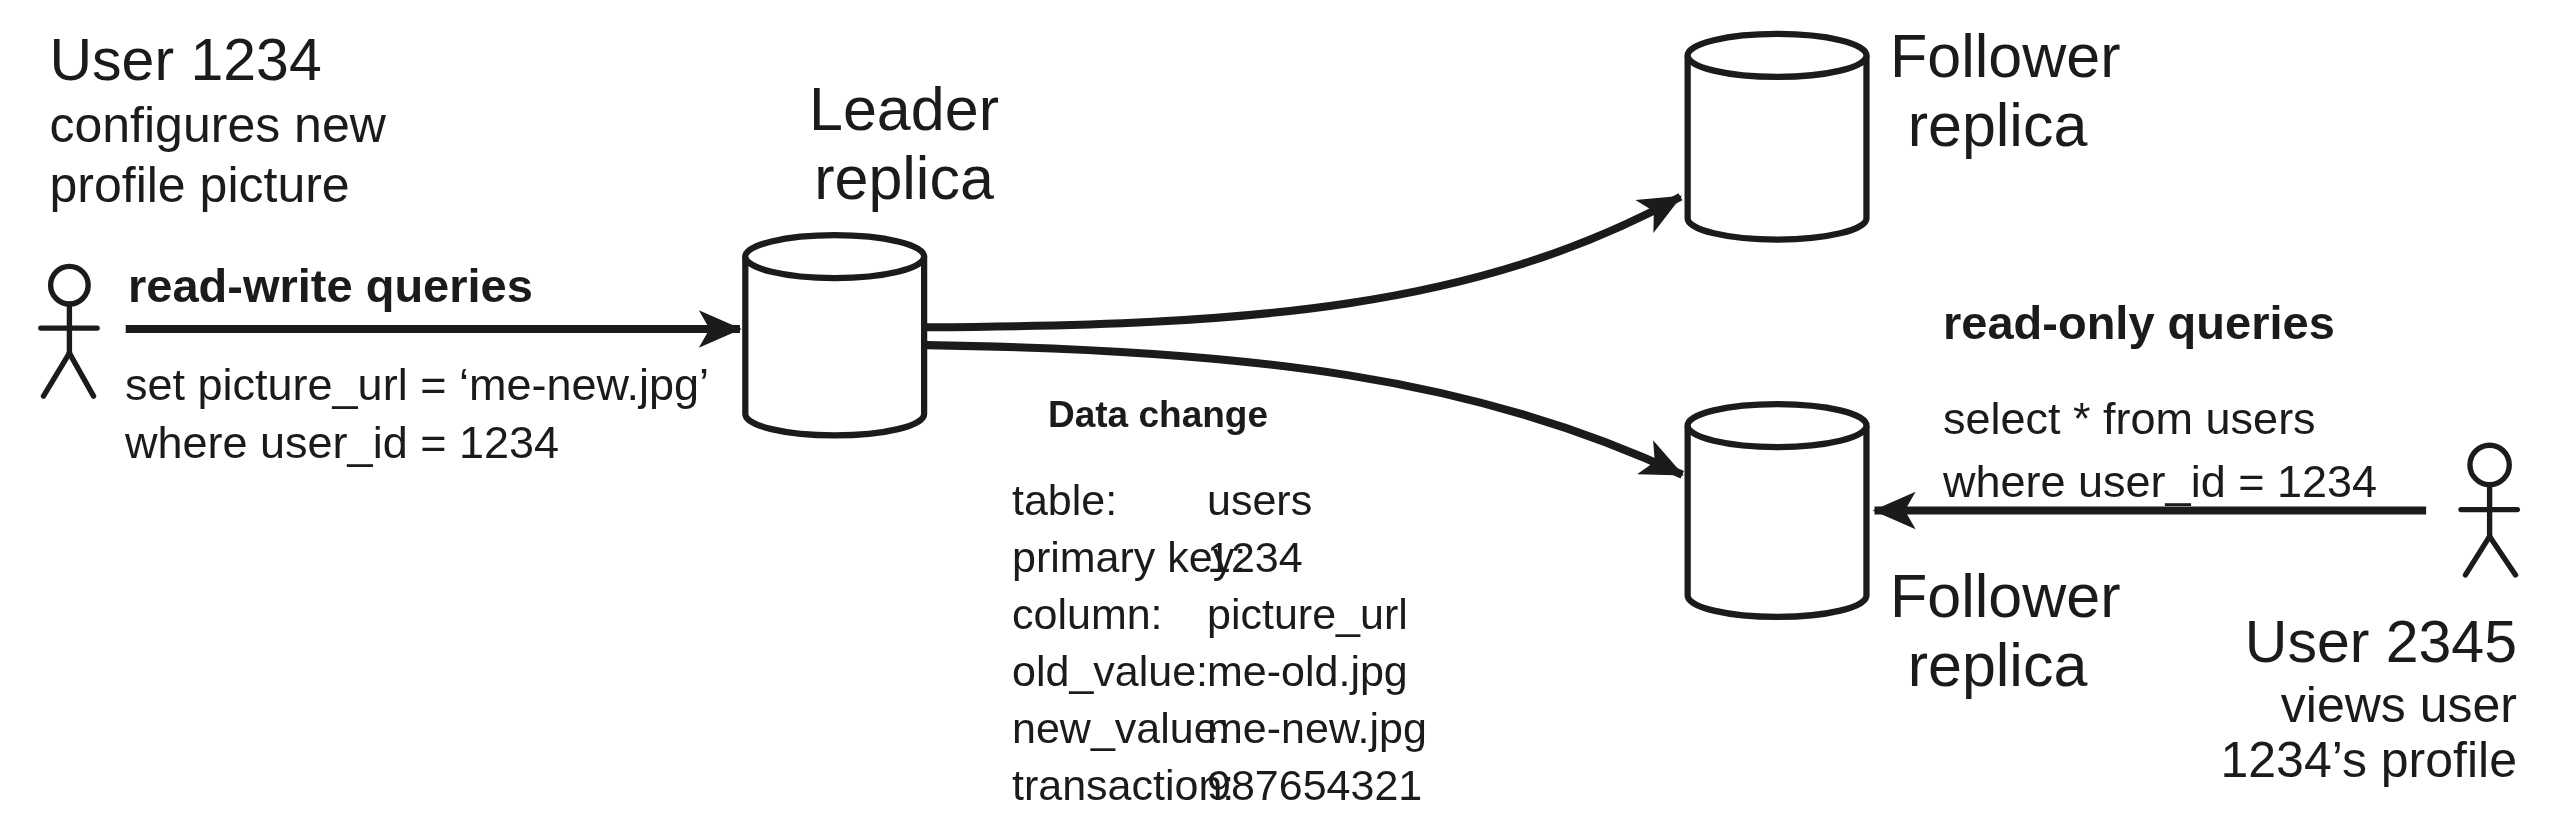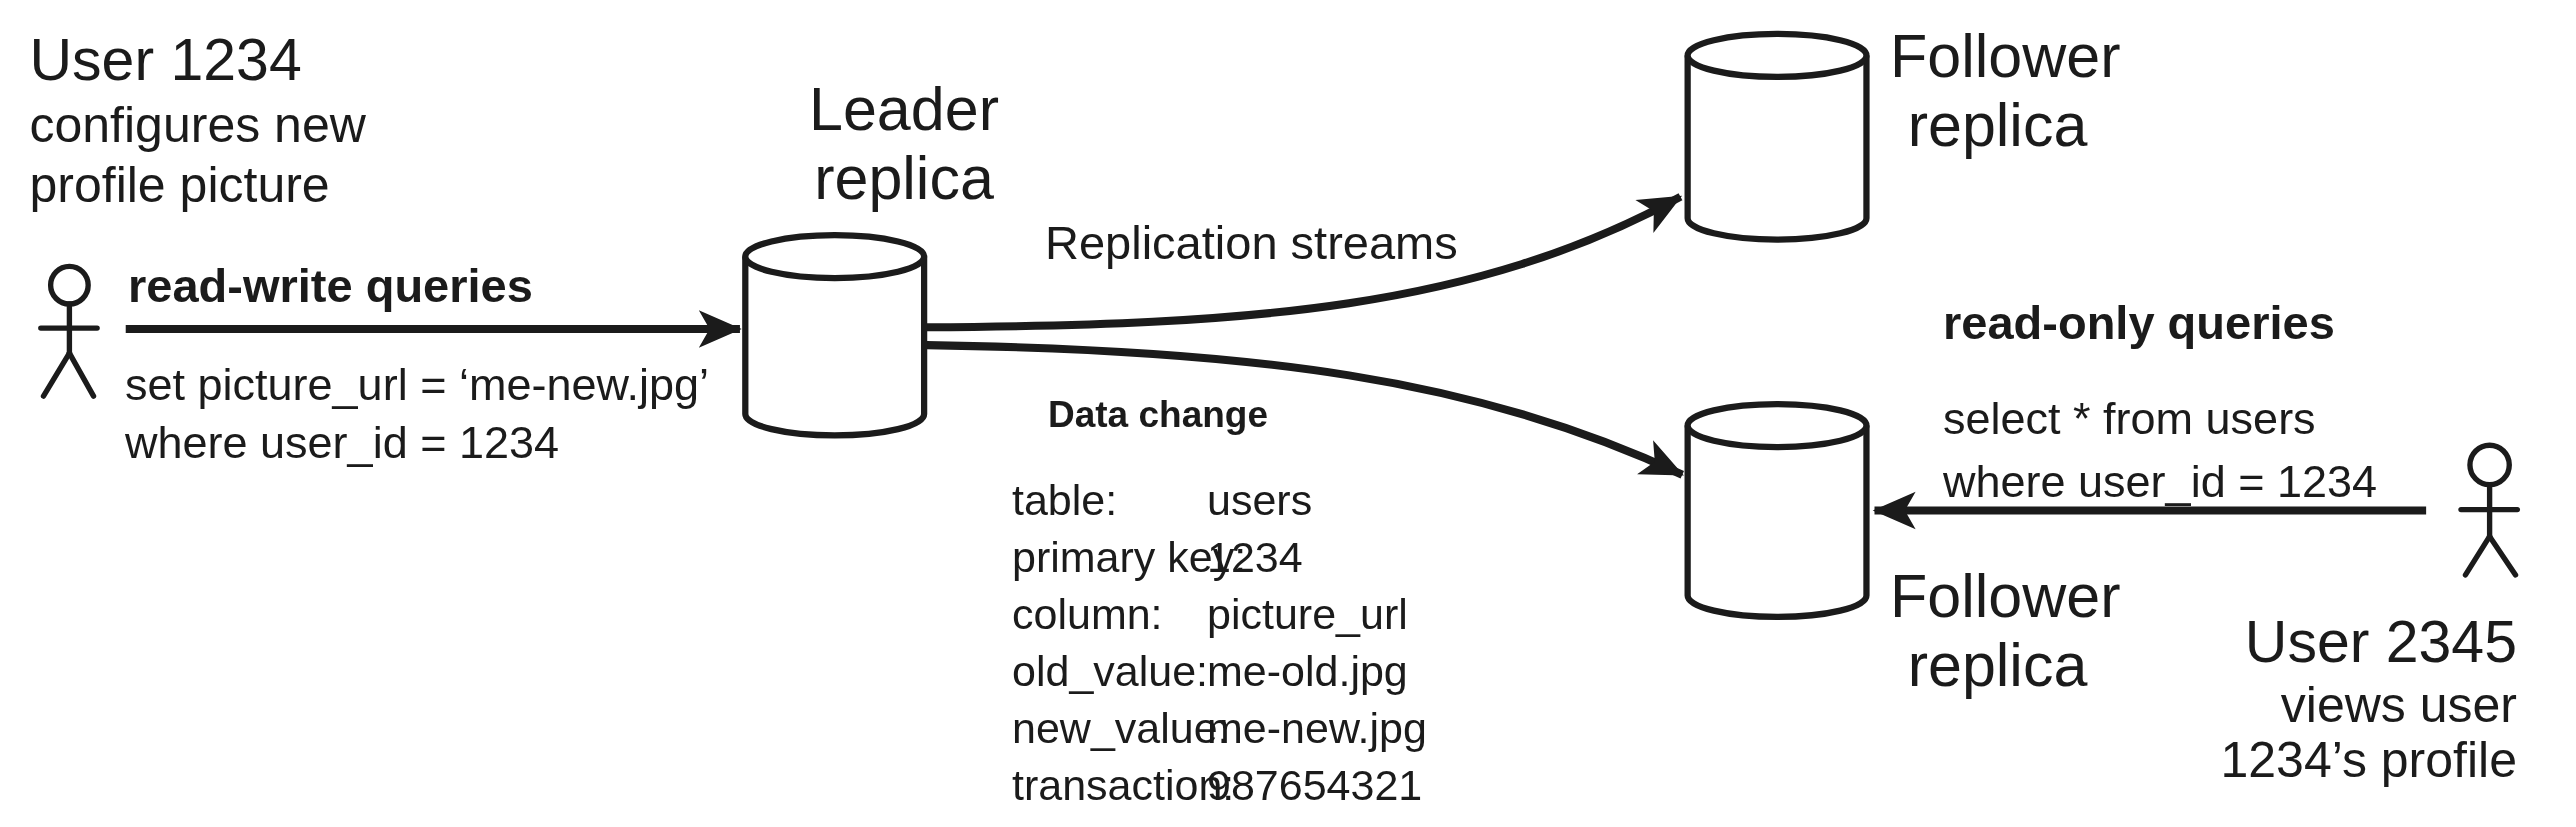--- a/index.html
+++ b/index.html
@@ -7,21 +7,21 @@
     position:relative;
     width:2576px;height:827px;
     background:#ffffff;
     font-family:"Liberation Sans","DejaVu Sans",sans-serif;
     color:#1b1b1b;
     overflow:hidden;
   }
   #diagram-svg{position:absolute;left:0;top:0;}
   .txt{position:absolute;white-space:nowrap;}
 
-  .user-block{line-height:60px;font-size:50px;}
+  .user-block{line-height:60px;font-size:50px;margin-left:20px;}
   .user-title{font-size:59px;line-height:70px;}
 
   #user1234-label{left:29.5px;top:25px;}
   #rw-heading{left:128px;top:258px;font-size:47px;font-weight:bold;}
   #rw-sql{left:125px;top:356px;font-size:45px;line-height:58px;}
 
   #leader-label{left:799px;top:75px;width:210px;text-align:center;
     font-size:61px;line-height:69px;}
 
   #replication-label{left:1045px;top:215px;font-size:47px;}
@@ -113,21 +113,20 @@
   <div class="txt" id="rw-sql">
     <div>set picture_url = ‘me-new.jpg’</div>
     <div>where user_id = 1234</div>
   </div>
 
   <div class="txt" id="leader-label">
     <div>Leader</div>
     <div>replica</div>
   </div>
 
-  <div class="txt" id="replication-label">Replication streams</div>
 
   <div class="txt" id="datachange-heading">Data change</div>
   <div class="txt" id="datachange-table">
     <div class="dc-row">
       <span class="dc-label">table:</span>
       <span class="dc-value">users</span>
     </div>
     <div class="dc-row">
       <span class="dc-label">primary key:</span>
       <span class="dc-value">1234</span>

